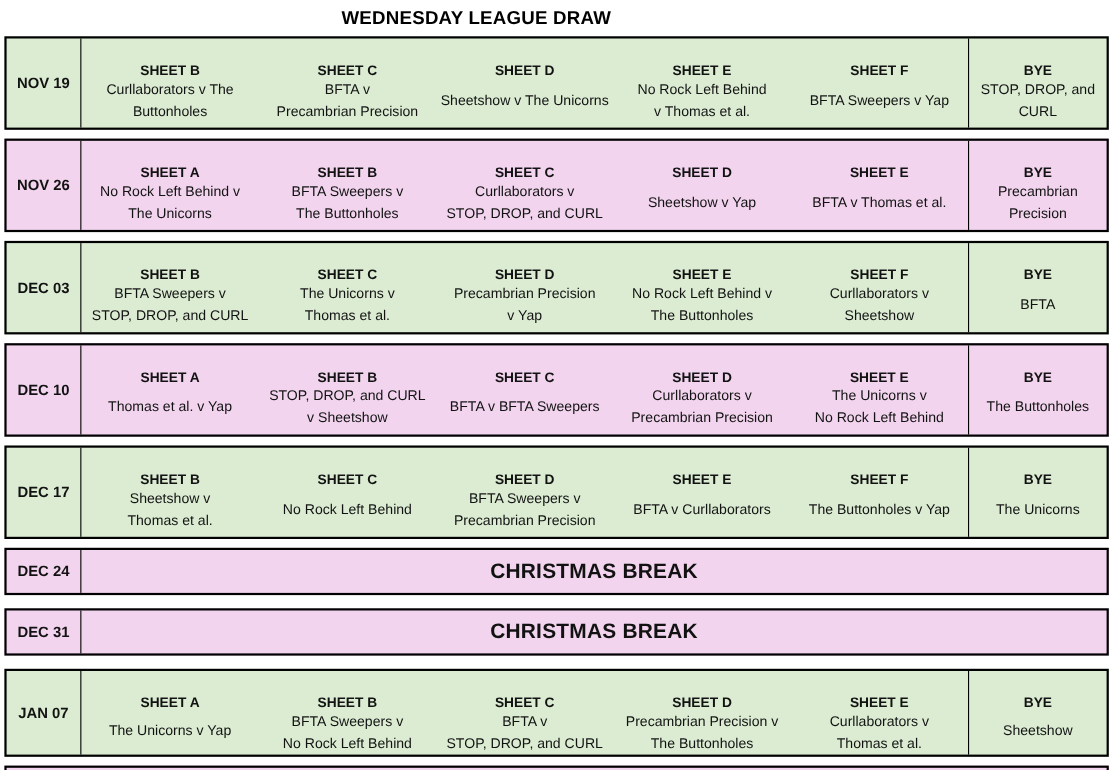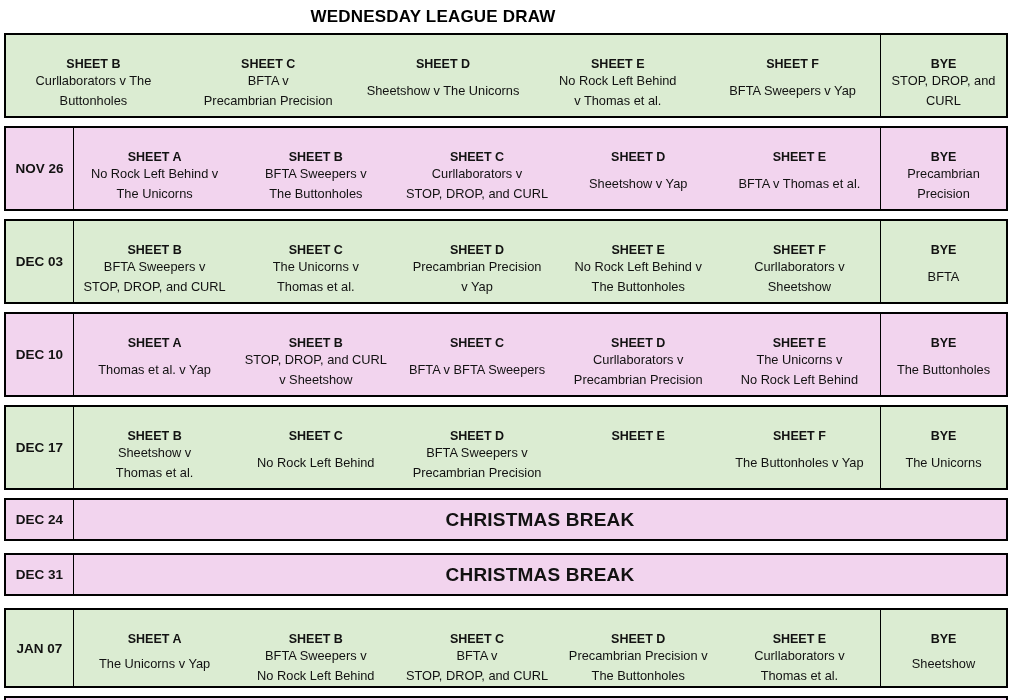--- a/index.html
+++ b/index.html
@@ -47,20 +47,21 @@
     box-sizing:border-box;height:40px;border:2px solid #000;background:#f2d4ee;
   }
 </style>
 </head>
 <body>
 
 <div class="page">
   <h1 class="title">WEDNESDAY LEAGUE DRAW</h1>
   <div class="schedule" id="schedule">
       <div class="week green">
+        <div class="date-cell">NOV 19</div>
         <div class="slots">
           <div class="slot">
             <div class="sheet-header">SHEET B</div>
             <div class="match">
               <div>Curllaborators v The</div>
               <div>Buttonholes</div>
             </div>
           </div>
           <div class="slot">
             <div class="sheet-header">SHEET C</div>
@@ -250,20 +251,23 @@
           </div>
           <div class="slot">
             <div class="sheet-header">SHEET D</div>
             <div class="match">
               <div>BFTA Sweepers v</div>
               <div>Precambrian Precision</div>
             </div>
           </div>
           <div class="slot">
             <div class="sheet-header">SHEET E</div>
+            <div class="match">
+              <div>BFTA v Curllaborators</div>
+            </div>
           </div>
           <div class="slot">
             <div class="sheet-header">SHEET F</div>
             <div class="match">
               <div>The Buttonholes v Yap</div>
             </div>
           </div>
         </div>
         <div class="bye-cell">
           <div class="sheet-header">BYE</div>

